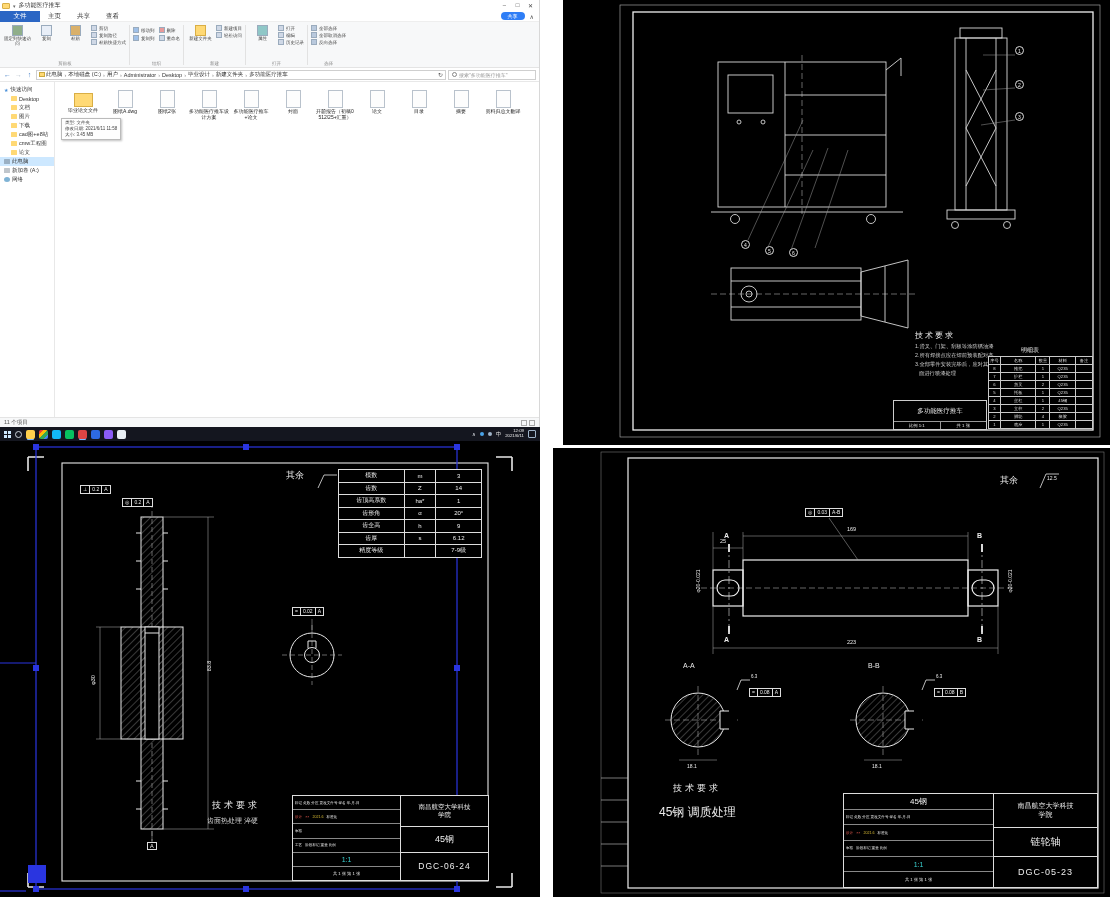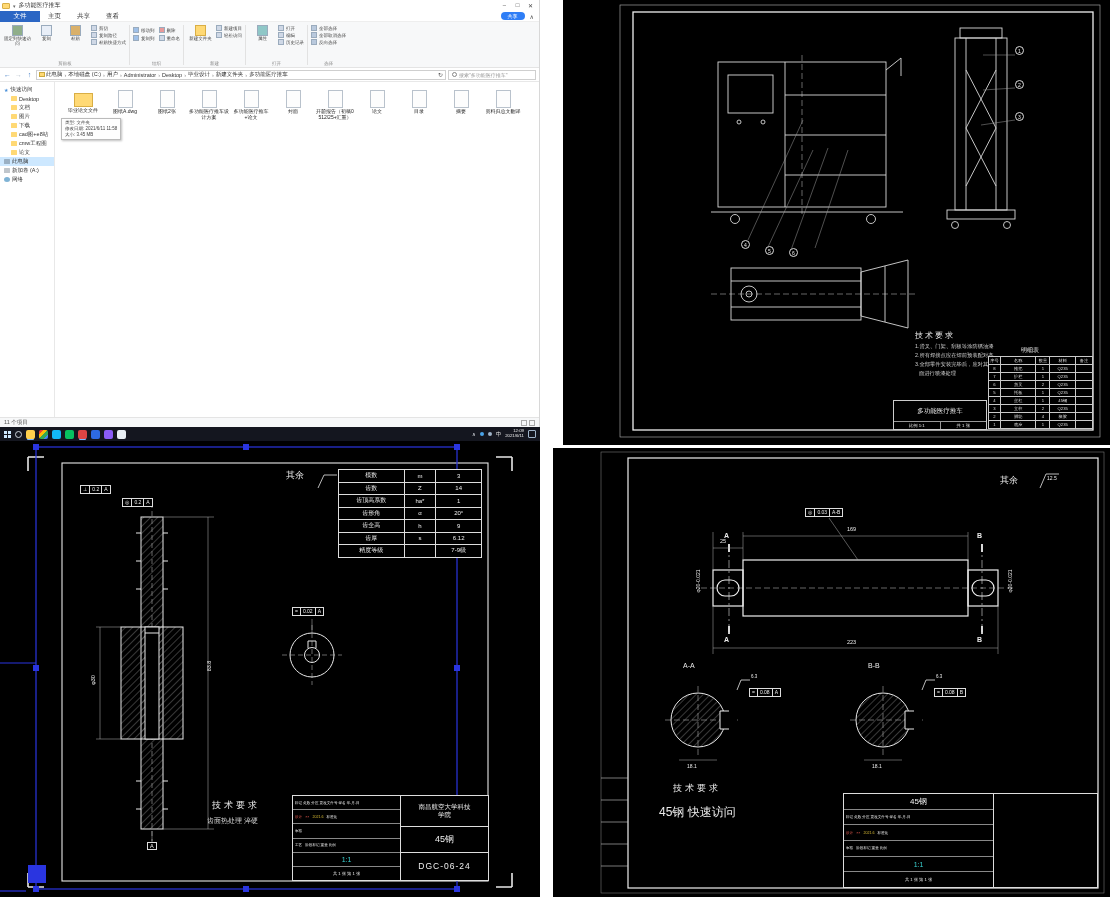--- a/index.html
+++ b/index.html
@@ -819,21 +819,21 @@
     <div class="fcf" style="left:381px; top:240px;">
       <span>=</span>
         <span>0.08</span>
         <span>B</span>
     </div>
     <div class="t" style="left:198px; top:226px; font-size:4.5px;">6.3</div>
     <div class="t" style="left:383px; top:226px; font-size:4.5px;">6.3</div>
     <div class="t" style="left:134px; top:315px; font-size:5px;">18.1</div>
     <div class="t" style="left:319px; top:315px; font-size:5px;">18.1</div>
     <div class="t" style="left:120px; top:334px; font-size:9px; letter-spacing:3px;">技术要求</div>
-    <div class="t" style="left:106px; top:356px; font-size:12px;">45钢  快速访问</div>
+    <div class="t" style="left:106px; top:356px; font-size:12px;">45钢  调质处理</div>
     <div class="tblock" style="left:290px; top:345px; width:255px; height:95px;">
       <div class="tb-left" style="width:150px;">
         <div class="r" style="justify-content:center;">
             <span class="mat-big">45钢</span>
           </div>
         <div class="r">标记 处数 分区 更改文件号 签名 年.月.日</div>
         <div class="r">
           <span class="red">设计</span>
             <span class="red">××</span>
           <span class="yel">2021.6</span>
@@ -841,16 +841,24 @@
         </div>
         <div class="r">
             <span>审核</span>
             <span>阶段标记 重量 比例</span>
           </div>
         <div class="r">
             <span class="cyn scale-big">1:1</span>
           </div>
         <div class="r" style="font-size:4.2px; justify-content:center;">共 1 张 第 1 张</div>
       </div>
+      <div class="tb-right">
+        <div class="cell" style="flex:1.2; font-size:7px; line-height:1.2;">
+          <div>南昌航空大学科技</div>
+            <div>学院</div>
+        </div>
+        <div class="cell" style="flex:1; font-size:10px;">链轮轴</div>
+        <div class="cell" style="flex:1.1; font-size:9px; letter-spacing:1px;">DGC-05-23</div>
+      </div>
     </div>
   </div>
 
 </div>
 
 </body></html>

